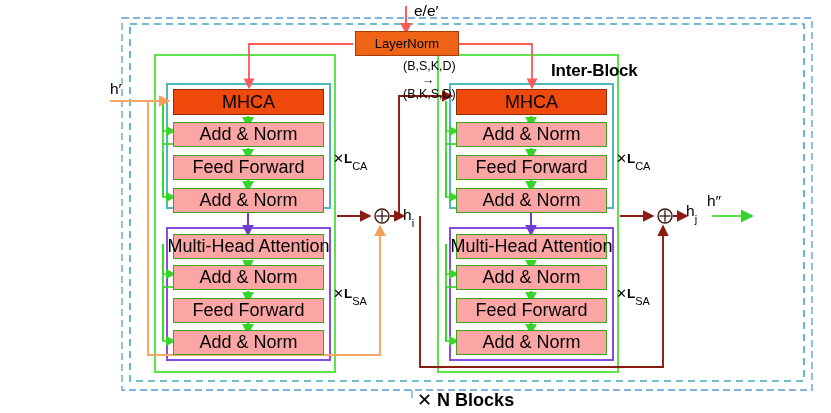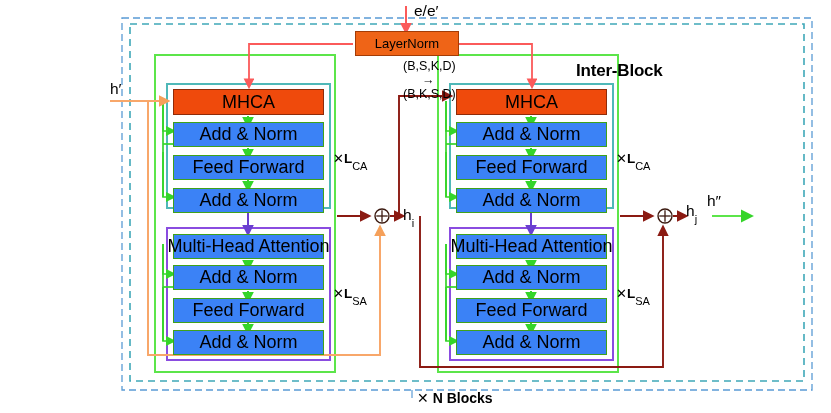--- a/index.html
+++ b/index.html
@@ -12,28 +12,28 @@
   #svg-layer{position:absolute;left:0;top:0;width:831px;height:413px;}
 
   
   .lbl{position:absolute;white-space:nowrap;color:#000;line-height:1;}
   .blk-title{font-size:17px;font-weight:bold;letter-spacing:-0.2px;}
   .boxlabel{
     position:absolute;display:flex;align-items:center;justify-content:center;
     box-sizing:border-box;font-size:18px;color:#000;white-space:nowrap;
   }
   .box-mhca{background:#ef4a0c;border:1.6px solid #8f2b09;}
-  .box-yellow{background:#3b82f6;border:1.8px solid #3fa21a;}
+  .box-yellow{background:#fca5a5;border:1.8px solid #3fa21a;}
   .box-ln{background:#ef6417;border:1.6px solid #a33c06;font-size:13px;}
   .io{font-size:15.5px;}
   .sub{font-size:11px;vertical-align:sub;position:relative;top:3px;letter-spacing:0px;}
   .shape-lbl{font-size:12.5px;margin-left:18px;}
   .mult{font-size:13px;}
   .mult .m-l{font-size:13.5px;font-weight:bold;}
-  .nblocks{font-size:14px;}
+  .nblocks{font-size:18px;}
   .nblocks b{font-weight:bold;}
 </style>
 </head>
 <body>
 
 <div id="stage">
 
   <svg id="svg-layer" viewBox="0 0 831 413">
     <defs>
       <marker id="ar-green" markerWidth="7" markerHeight="7" refX="4.2" refY="3" orient="auto">
@@ -168,21 +168,21 @@
   <div class="boxlabel box-yellow" style="left:173px;top:298px;width:151px;height:25px;">Feed Forward</div>
   <div class="boxlabel box-yellow" style="left:173px;top:330px;width:151px;height:25px;">Add &amp; Norm</div>
 
   <div class="lbl mult" style="left:333px;top:152px;">
     <span>✕</span><span class="m-l">L</span><span class="sub">CA</span>
   </div>
   <div class="lbl mult" style="left:333px;top:287px;">
     <span>✕</span><span class="m-l">L</span><span class="sub">SA</span>
   </div>
 
-  <div class="lbl blk-title" style="left:576px;top:62px;text-align:right;">Inter-Block</div>
+  <div class="lbl blk-title" style="left:551px;top:62px;text-align:right;">Inter-Block</div>
 
   <div class="boxlabel box-mhca" style="left:456px;top:89px;width:151px;height:26px;">MHCA</div>
   <div class="boxlabel box-yellow" style="left:456px;top:122px;width:151px;height:25px;">Add &amp; Norm</div>
   <div class="boxlabel box-yellow" style="left:456px;top:155px;width:151px;height:25px;">Feed Forward</div>
   <div class="boxlabel box-yellow" style="left:456px;top:188px;width:151px;height:25px;">Add &amp; Norm</div>
 
   <div class="boxlabel box-yellow" style="left:456px;top:234px;width:151px;height:25px;">Multi-Head Attention</div>
   <div class="boxlabel box-yellow" style="left:456px;top:265px;width:151px;height:25px;">Add &amp; Norm</div>
   <div class="boxlabel box-yellow" style="left:456px;top:298px;width:151px;height:25px;">Feed Forward</div>
   <div class="boxlabel box-yellow" style="left:456px;top:330px;width:151px;height:25px;">Add &amp; Norm</div>

